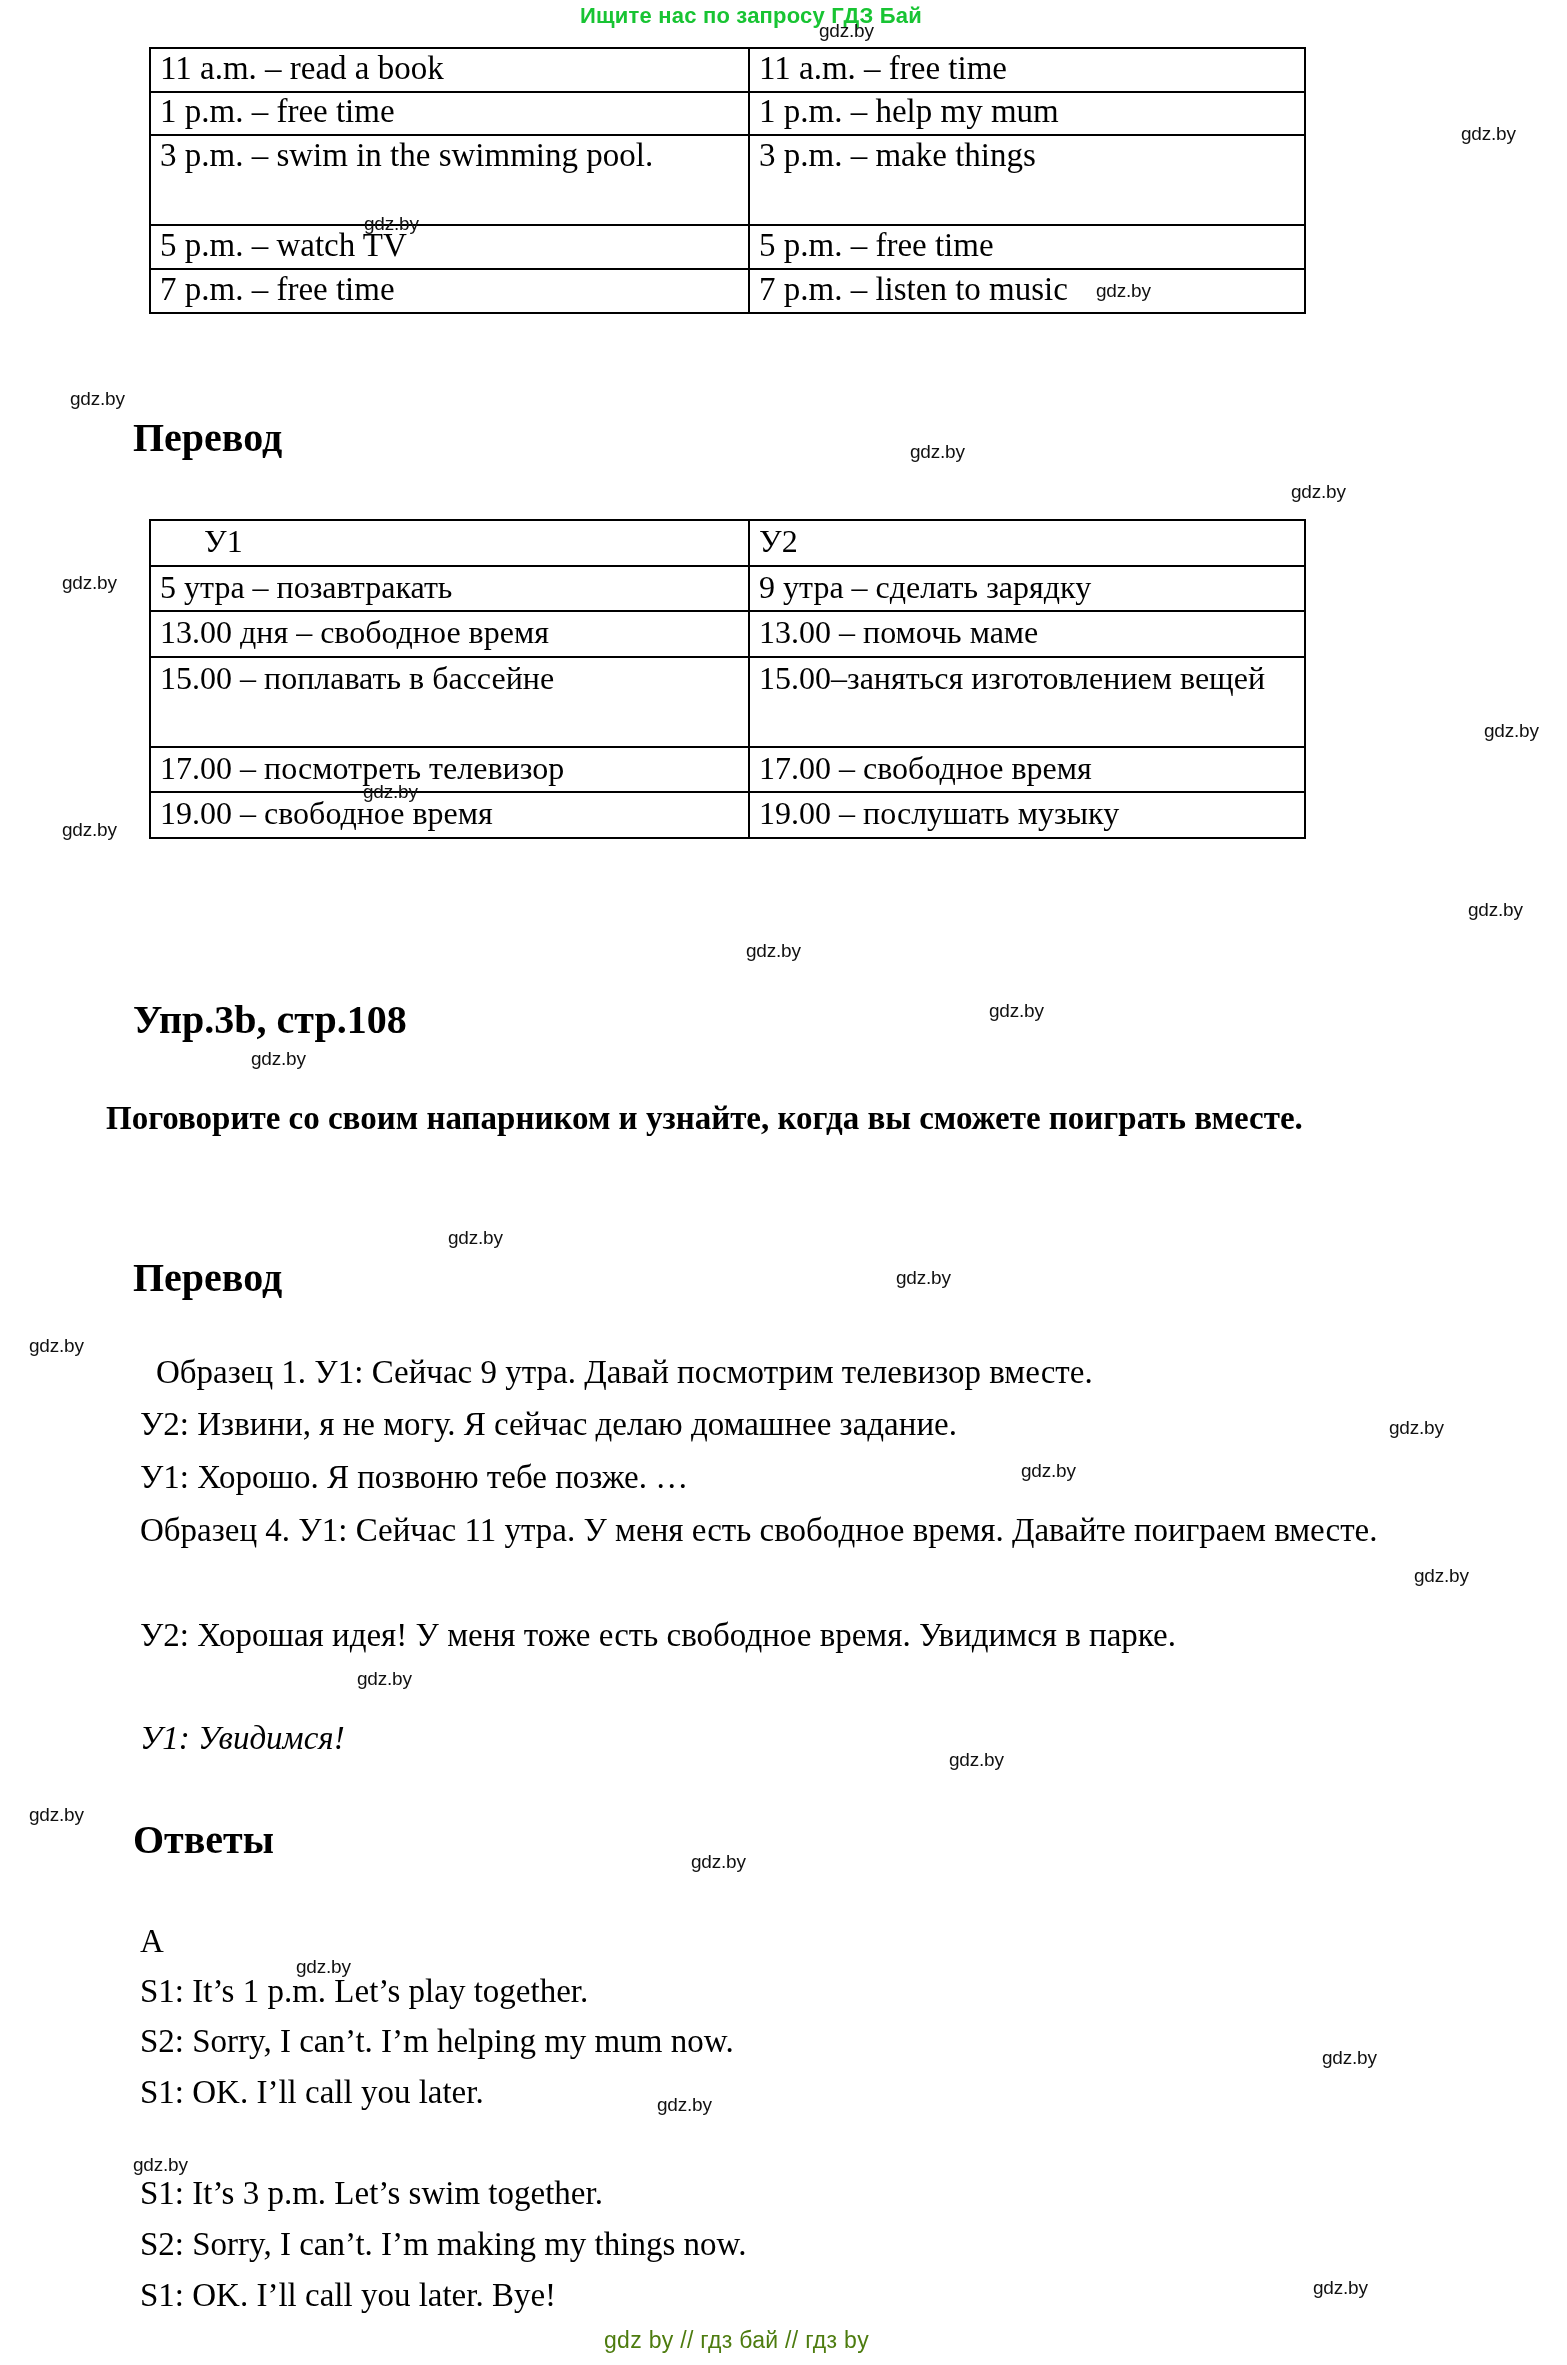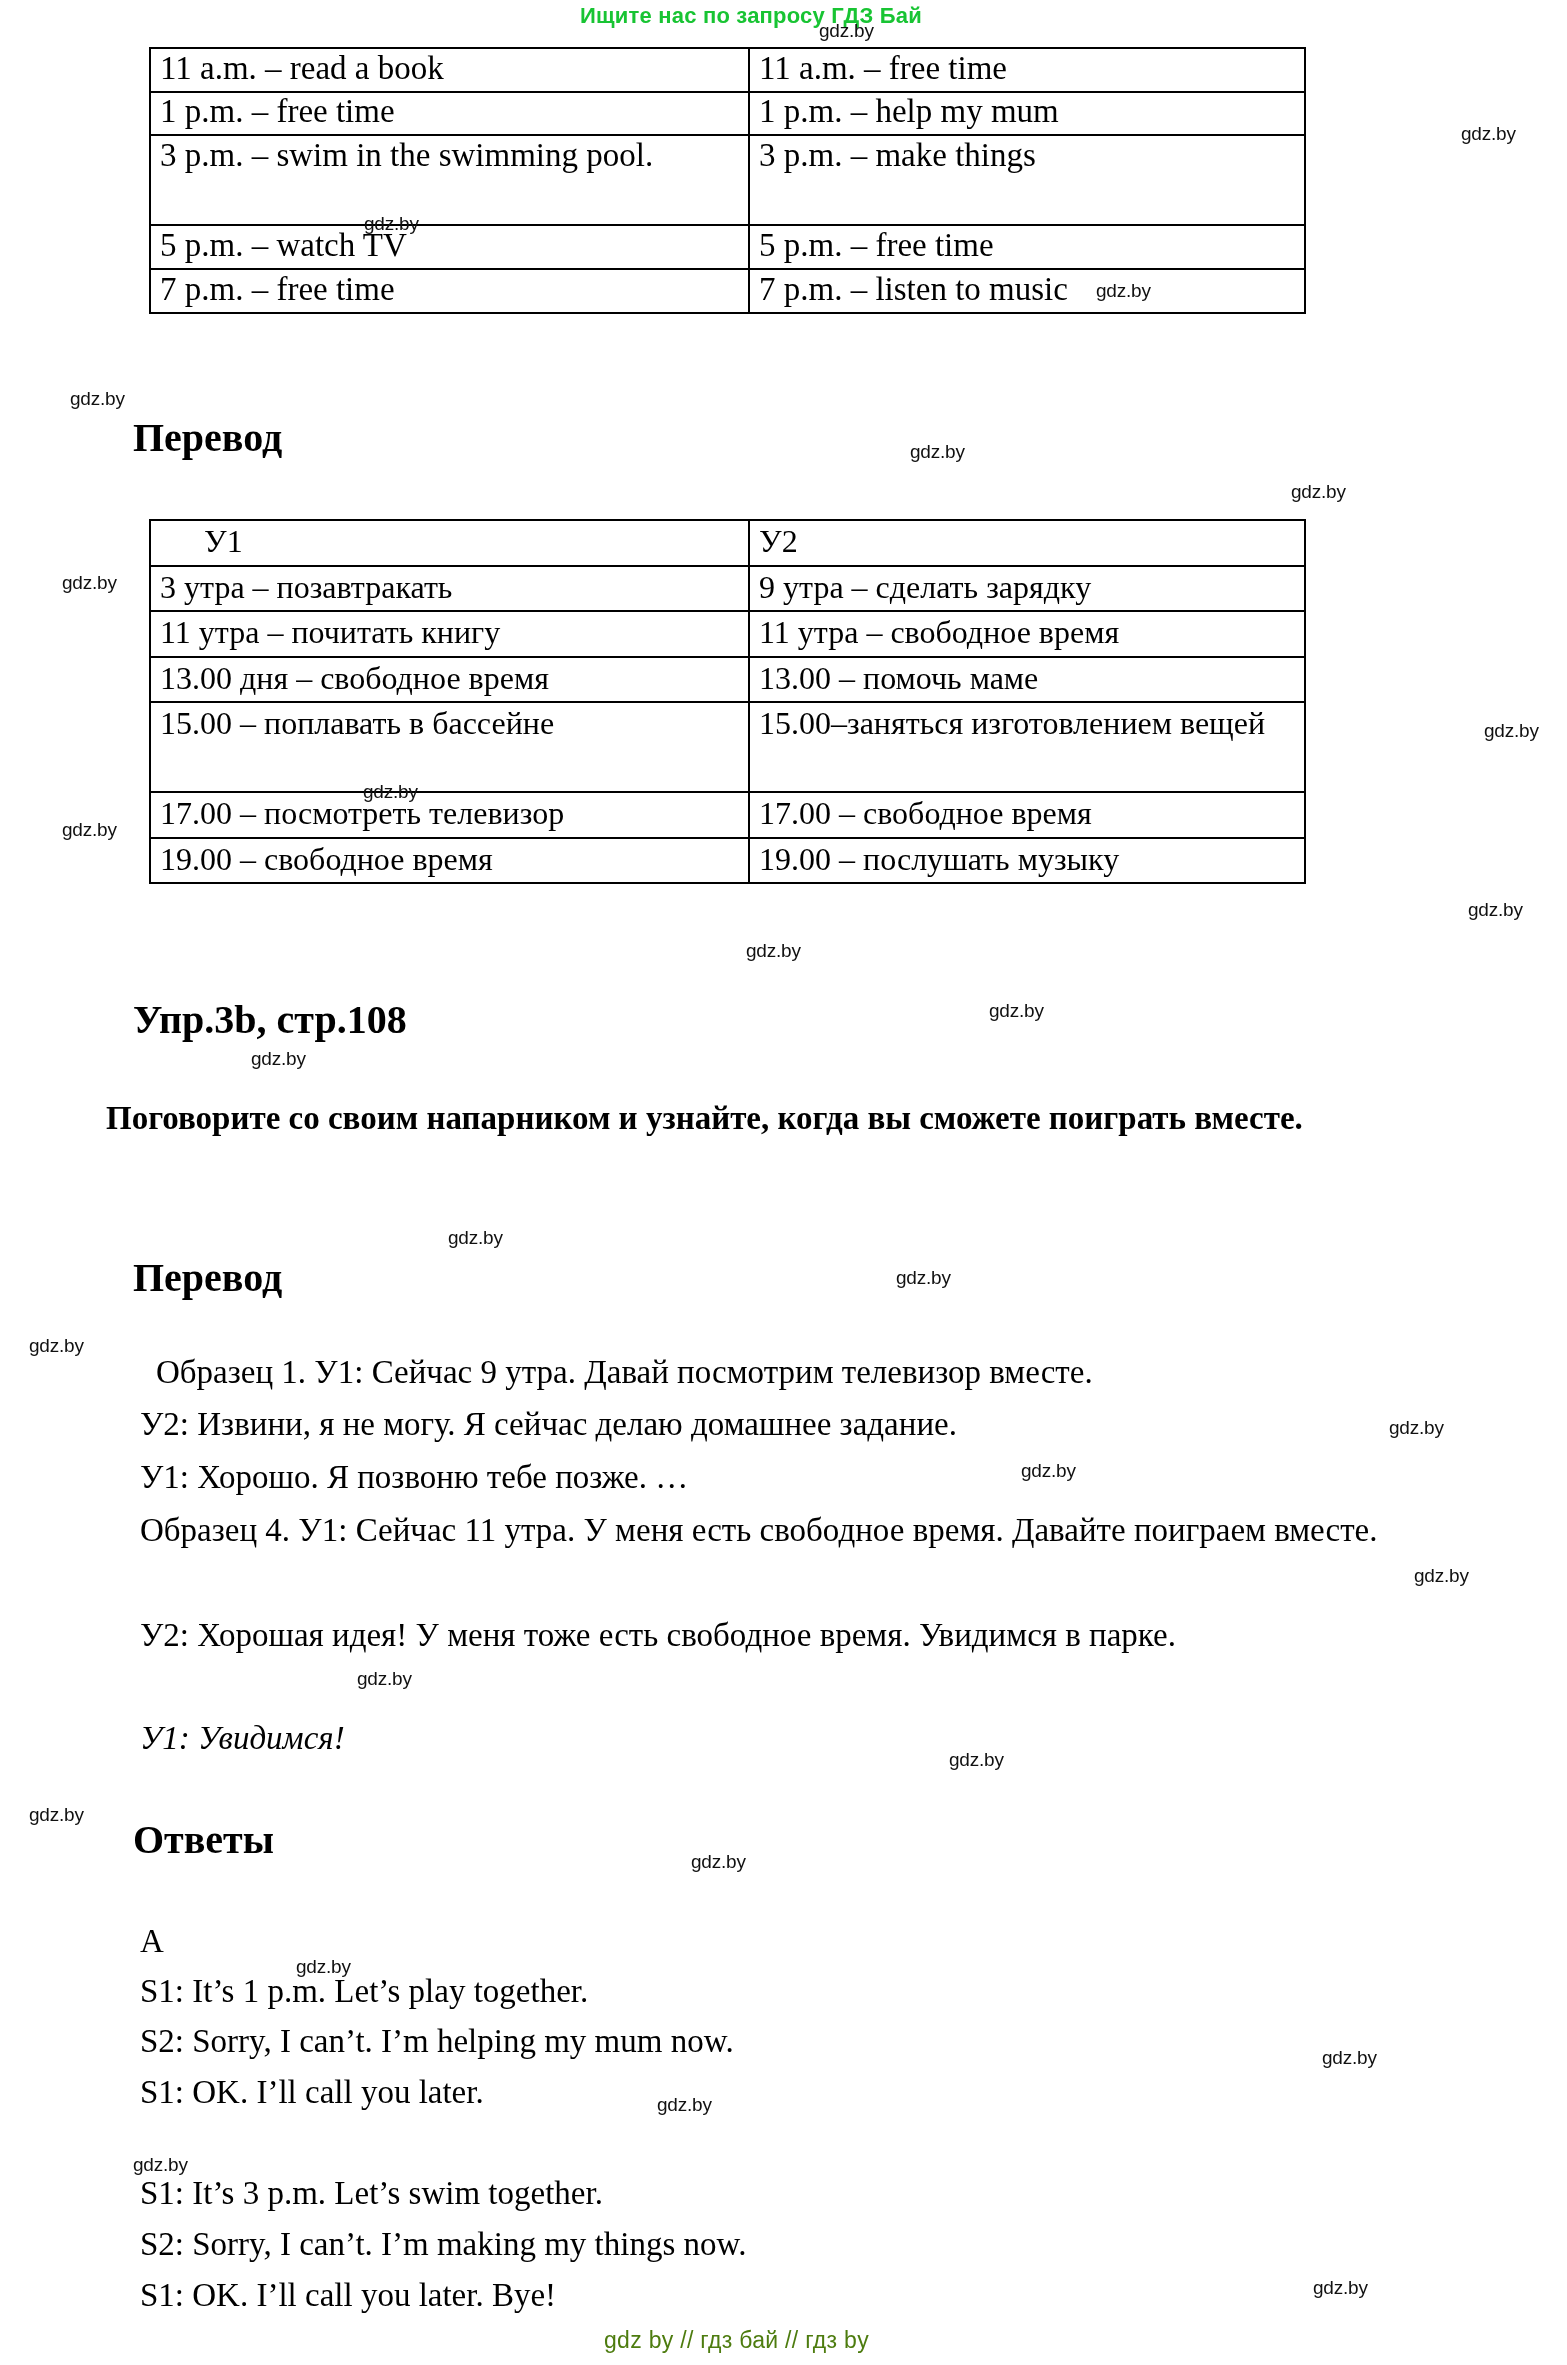--- a/index.html
+++ b/index.html
@@ -144,26 +144,22 @@
   <colgroup>
       <col class="c1">
       <col class="c2">
     </colgroup>
   <tbody>
     <tr>
       <td class="hdr-cell">У1</td>
       <td>У2</td>
     </tr>
     <tr>
-      <td>3 утра – позавтракать</td>
+      <td>5 утра – позавтракать</td>
       <td>9 утра – сделать зарядку</td>
-    </tr>
-    <tr>
-      <td>11 утра – почитать книгу</td>
-      <td>11 утра – свободное время</td>
     </tr>
     <tr>
       <td>13.00 дня – свободное время</td>
       <td>13.00 – помочь маме</td>
     </tr>
     <tr>
       <td class="tall-cell">15.00  – поплавать в бассейне</td>
       <td class="tall-cell">15.00–заняться изготовлением вещей</td>
     </tr>
     <tr>

